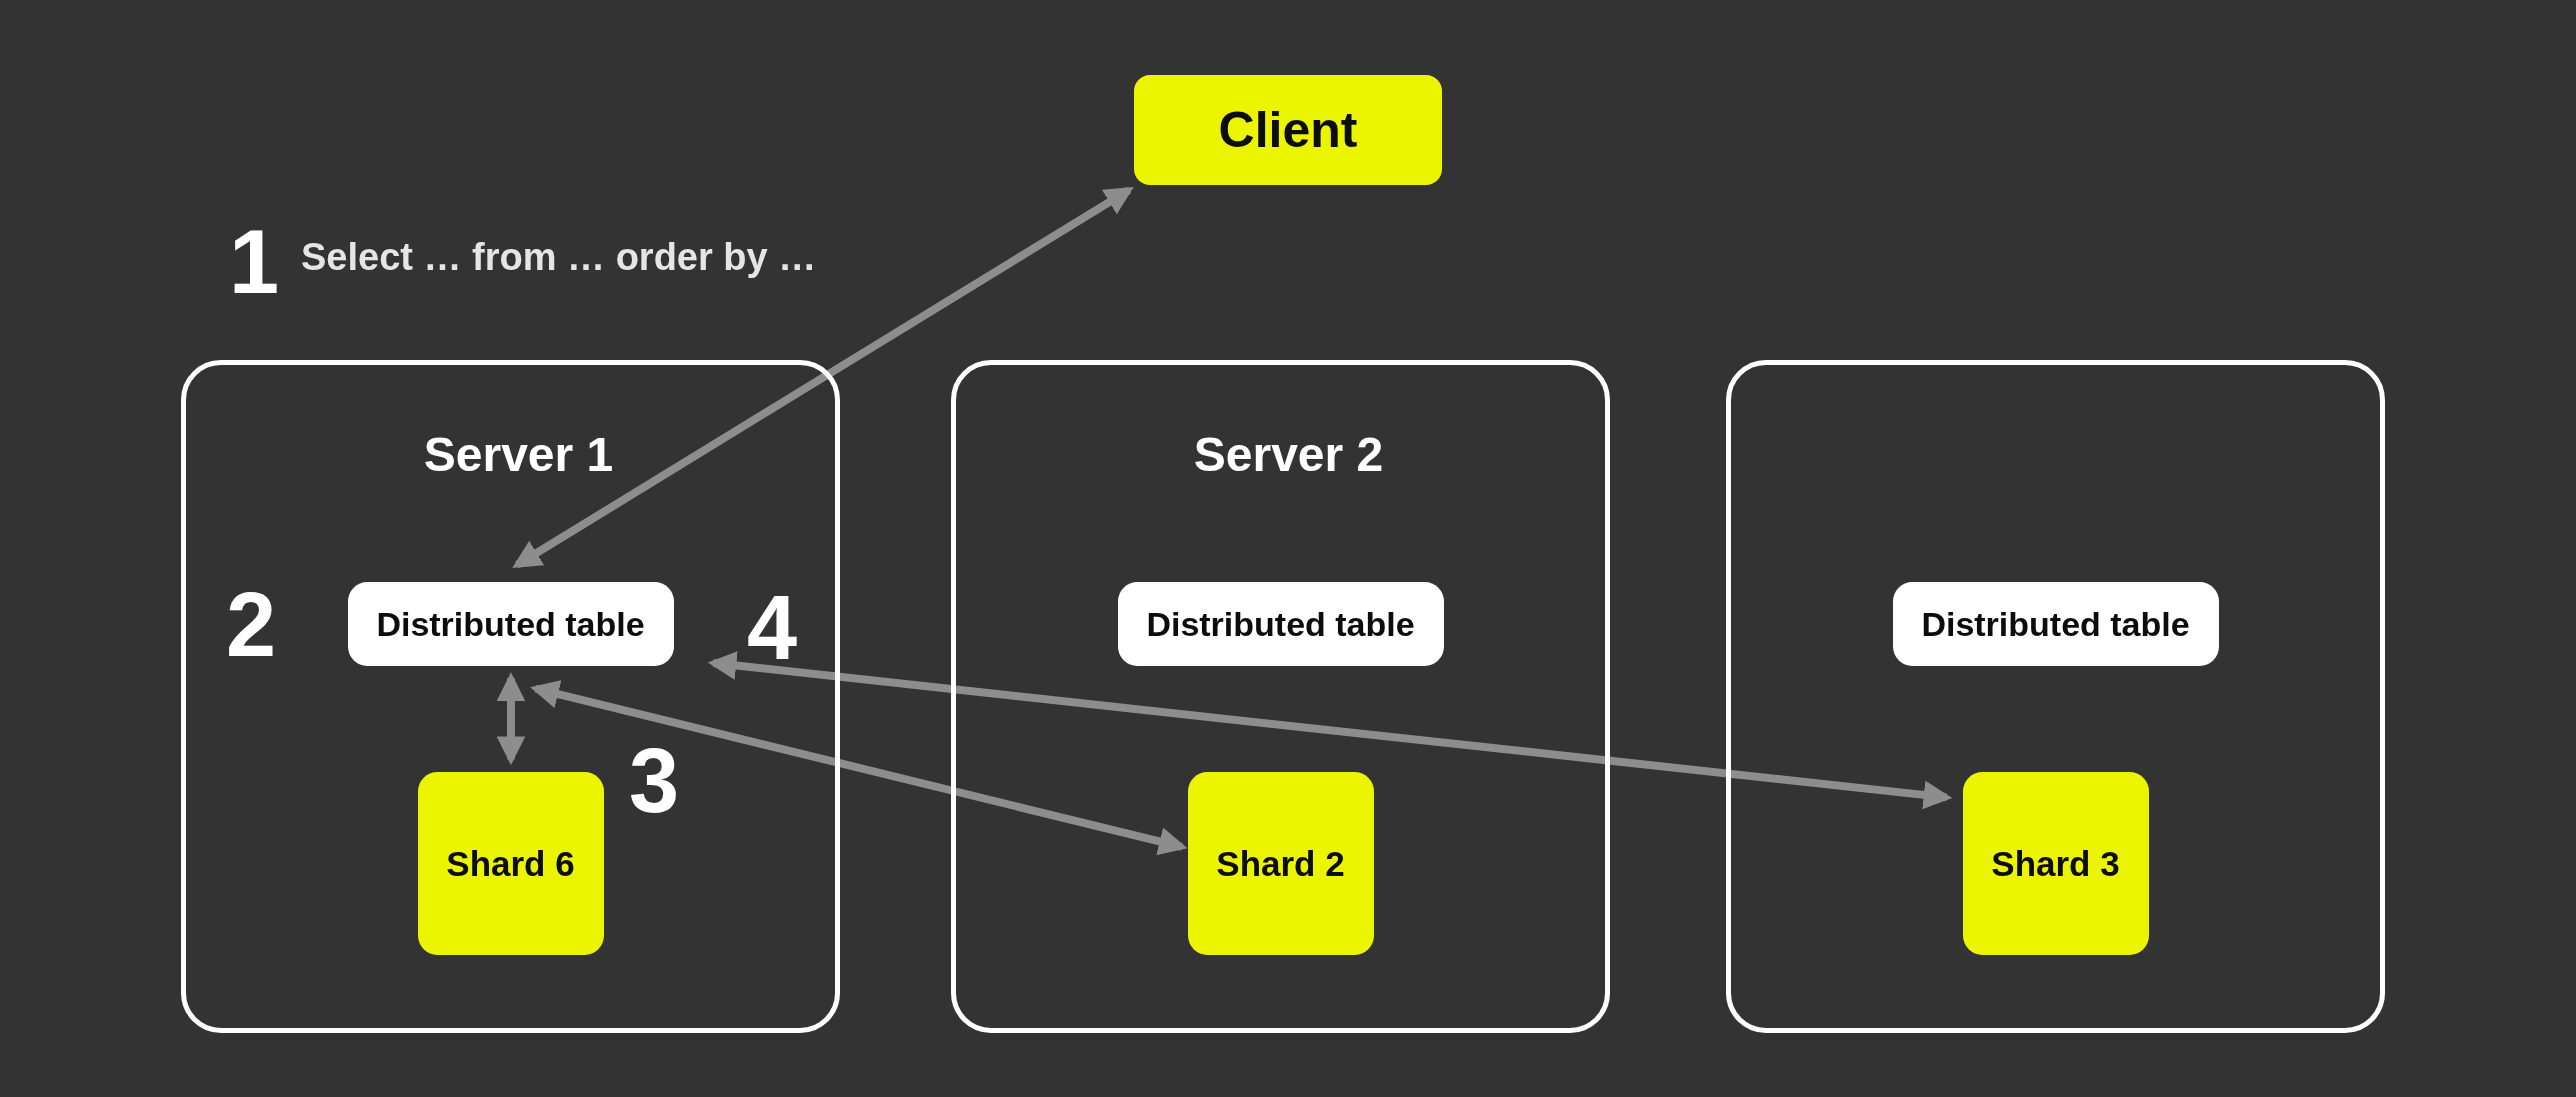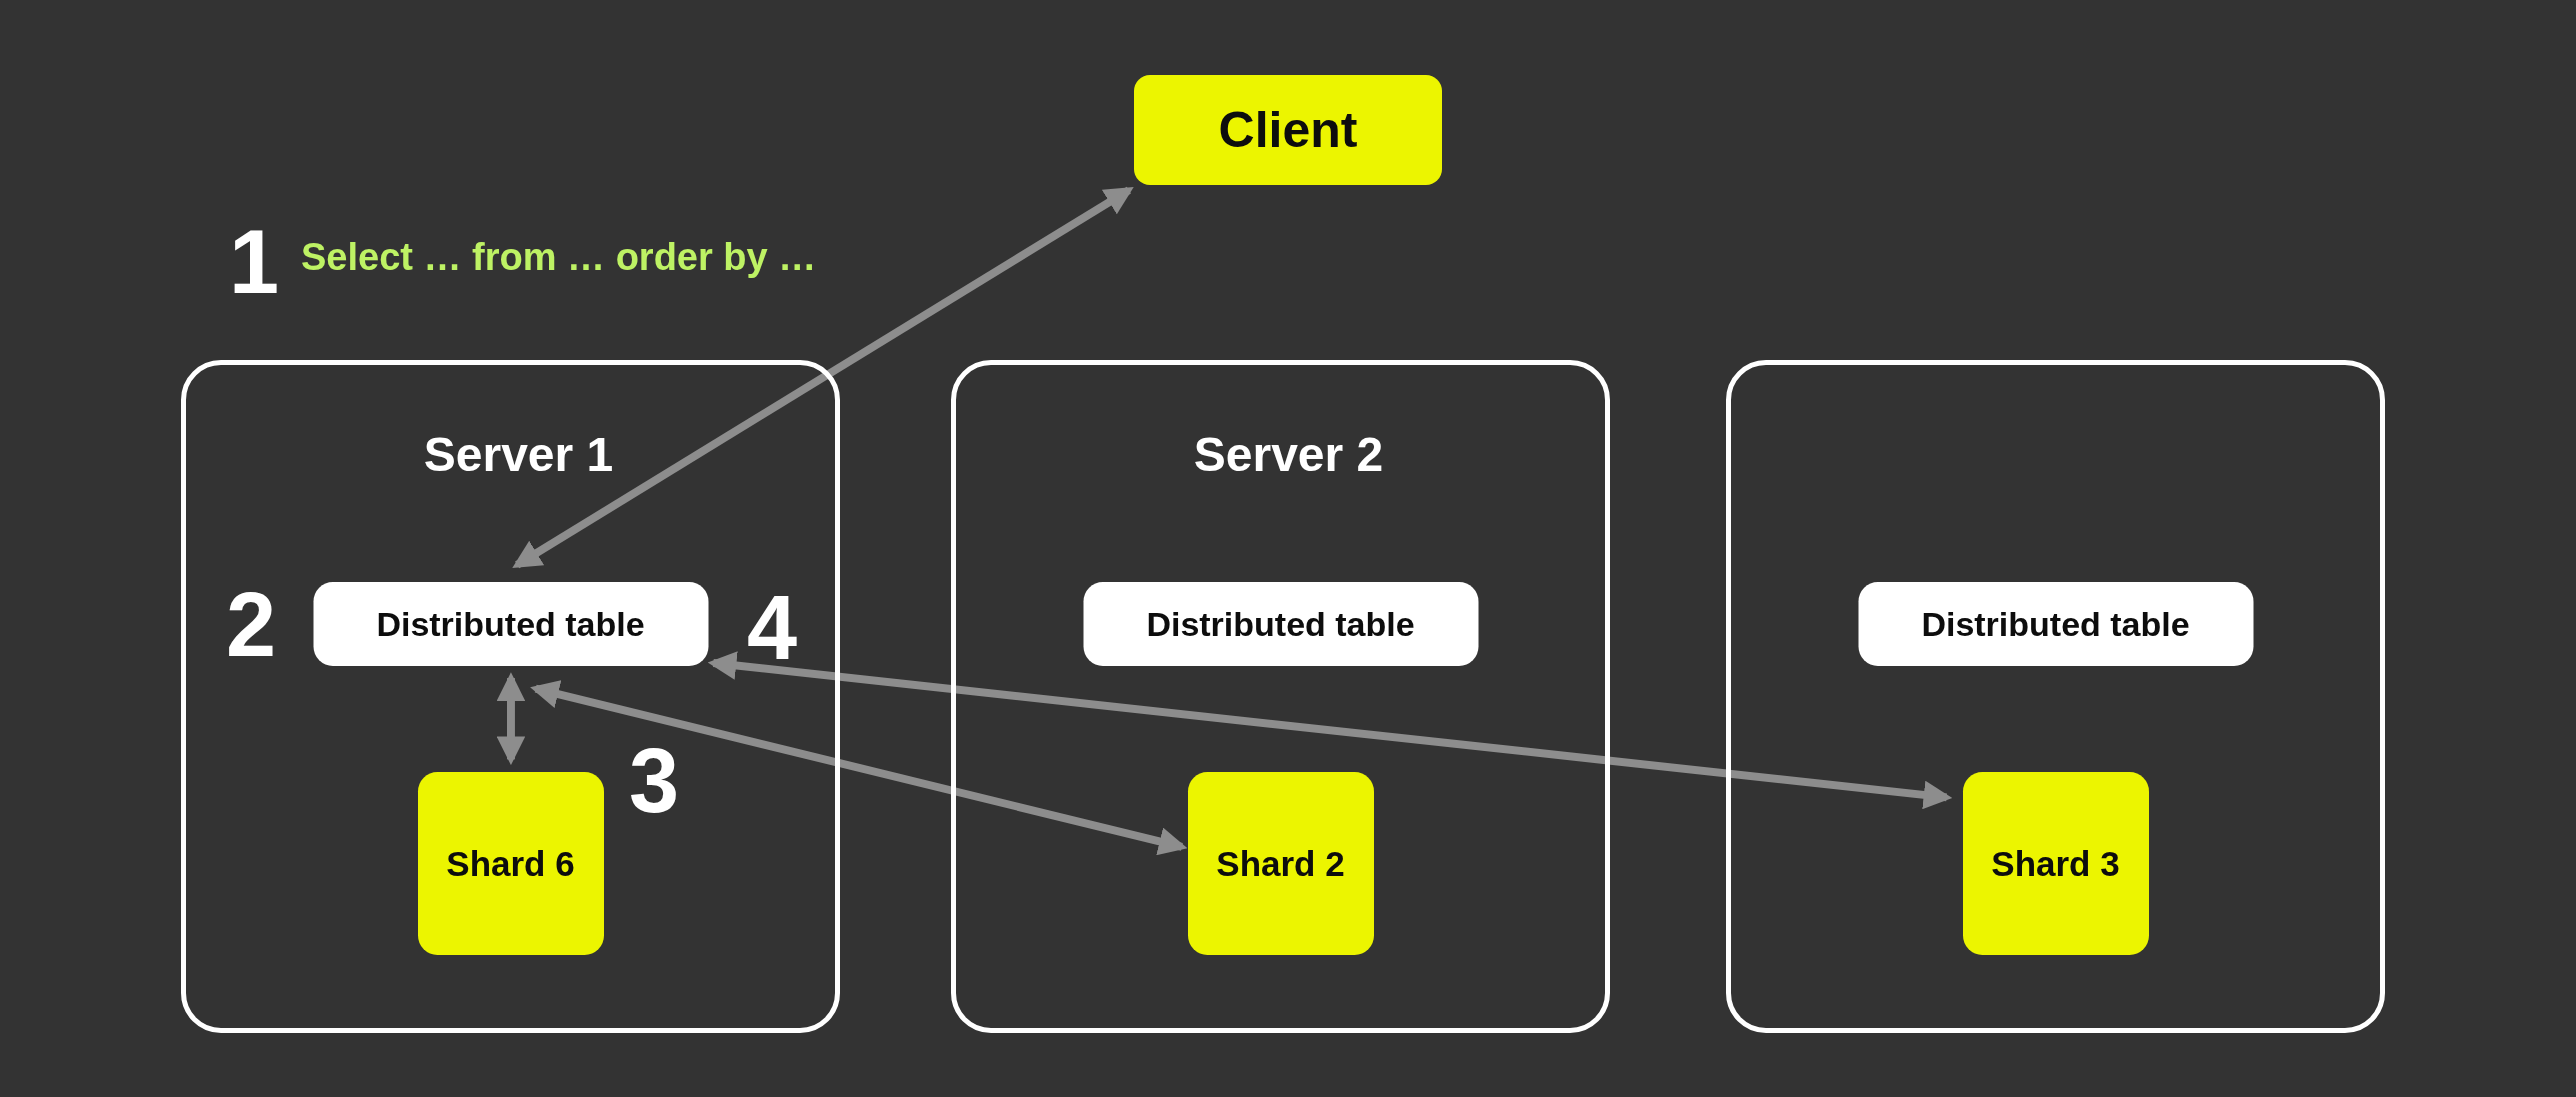--- a/index.html
+++ b/index.html
@@ -17,35 +17,35 @@
     left:1134px;top:75px;width:308px;height:110px;background:#ecf500;
     border-radius:16px;color:#0d0d0d;font-size:50px;z-index:2;
   }
   
   .num{
     position:absolute;color:#ffffff;font-weight:700;font-size:90px;
     transform:translate(-50%,-50%);z-index:2;line-height:1;white-space:nowrap;
   }
   .step1-label{
     position:absolute;left:301px;top:257px;transform:translateY(-50%);
-    color:#bef264;font-size:38px;font-weight:700;z-index:2;white-space:nowrap;
+    color:#e5e5e5;font-size:38px;font-weight:700;z-index:2;white-space:nowrap;
   }
   
   .server{
     position:absolute;top:360px;width:659px;height:673px;
     border:5.3px solid #ffffff;border-radius:40px;box-sizing:border-box;z-index:2;
   }
   .server-1{left:181px}.server-2{left:951px}.server-3{left:1726px}
   .server-title{
     position:absolute;top:66px;left:0;right:0;text-align:center;
     color:#ffffff;font-size:48px;font-weight:700;line-height:48px;padding-left:16px;
   }
   .dtable{
     position:absolute;left:50%;transform:translateX(-50%);top:217px;
-    width:395px;height:84px;background:#ffffff;border-radius:19.4px;
+    width:326px;height:84px;background:#ffffff;border-radius:19.4px;
     color:#0d0d0d;font-size:34px;font-weight:700;
     display:flex;align-items:center;justify-content:center;white-space:nowrap;
   }
   .shard{
     position:absolute;left:50%;transform:translateX(-50%);top:407px;
     width:186px;height:183px;background:#ecf500;border-radius:19.4px;
     color:#0d0d0d;font-size:35px;font-weight:700;
     display:flex;align-items:center;justify-content:center;white-space:nowrap;
   }
 </style>

